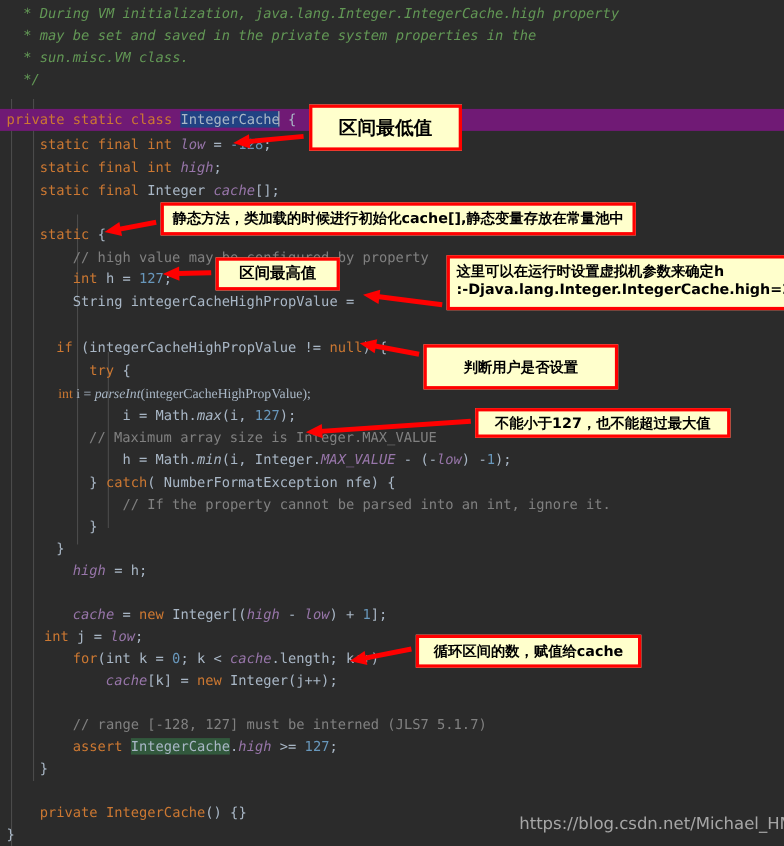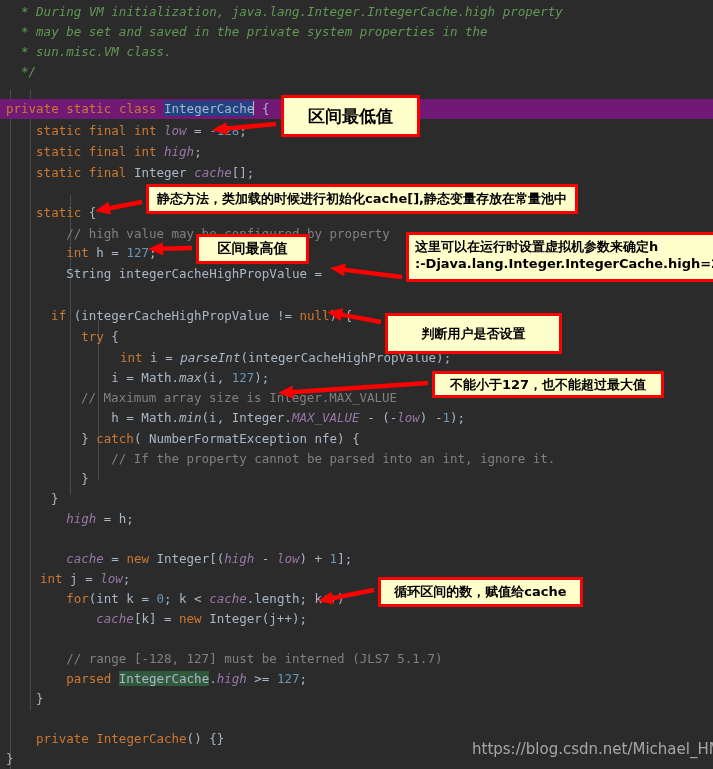--- a/index.html
+++ b/index.html
@@ -72,35 +72,35 @@
     <div class="line cur-line" style="top: 99px;"><span class="txt" style="padding-left: 6px;"><span class="kw">private static class </span><span class="sel">IntegerCache</span><span class="caret"></span><span class="plain"> {</span></span></div>
     <div class="line" style="top: 121px;"><span class="txt" style="padding-left: 36.08px;"><span class="kw">static final int </span><span class="fld">low</span><span class="plain"> = </span><span class="num">-128</span><span class="plain">;</span></span></div>
     <div class="line" style="top: 142px;"><span class="txt" style="padding-left: 36.08px;"><span class="kw">static final int </span><span class="fld">high</span><span class="plain">;</span></span></div>
     <div class="line" style="top: 163px;"><span class="txt" style="padding-left: 36.08px;"><span class="kw">static final </span><span class="cls">Integer </span><span class="fld">cache</span><span class="plain">[];</span></span></div>
     <div class="line" style="top: 203px;"><span class="txt" style="padding-left: 36.08px;"><span class="kw">static</span><span class="plain"> {</span></span></div>
     <div class="line" style="top: 224px;"><span class="txt" style="padding-left: 66.16px;"><span class="cmt">// high value may be configured by property</span></span></div>
     <div class="line" style="top: 243px;"><span class="txt" style="padding-left: 66.16px;"><span class="kw">int</span><span class="plain"> h = </span><span class="num">127</span><span class="plain">;</span></span></div>
     <div class="line" style="top: 264px;"><span class="txt" style="padding-left: 66.16px;"><span class="cls">String</span><span class="plain"> integerCacheHighPropValue =</span></span></div>
     <div class="line" style="top: 306px;"><span class="txt" style="padding-left: 51.12px;"><span class="kw">if</span><span class="plain"> (integerCacheHighPropValue != </span><span class="kw">null</span><span class="plain">) {</span></span></div>
     <div class="line" style="top: 327px;"><span class="txt" style="padding-left: 81.2px;"><span class="kw">try</span><span class="plain"> {</span></span></div>
-    <div class="line" style="top: 348px;"><span class="txt" style="padding-left: 120px;"><span class="kw">int</span><span class="plain"> i = </span><span class="mth">parseInt</span><span class="plain">(integerCacheHighPropValue);</span></span></div>
+    <div class="line" style="top: 348px;"><span class="txt" style="padding-left: 53px; font-family: Liberation Serif, serif;"><span class="kw">int</span><span class="plain"> i = </span><span class="mth">parseInt</span><span class="plain">(integerCacheHighPropValue);</span></span></div>
     <div class="line" style="top: 368px;"><span class="txt" style="padding-left: 111.28px;"><span class="plain">i = Math.</span><span class="mth">max</span><span class="plain">(i, </span><span class="num">127</span><span class="plain">);</span></span></div>
     <div class="line" style="top: 388px;"><span class="txt" style="padding-left: 81px;"><span class="cmt">// Maximum array size is Integer.MAX_VALUE</span></span></div>
     <div class="line" style="top: 408px;"><span class="txt" style="padding-left: 111.28px;"><span class="plain">h = Math.</span><span class="mth">min</span><span class="plain">(i, Integer.</span><span class="sfld">MAX_VALUE</span><span class="plain"> - (-</span><span class="fld">low</span><span class="plain">) -</span><span class="num">1</span><span class="plain">);</span></span></div>
     <div class="line" style="top: 429px;"><span class="txt" style="padding-left: 81.2px;"><span class="plain">} </span><span class="kw">catch</span><span class="plain">( NumberFormatException nfe) {</span></span></div>
     <div class="line" style="top: 449px;"><span class="txt" style="padding-left: 111.28px;"><span class="cmt">// If the property cannot be parsed into an int, ignore it.</span></span></div>
     <div class="line" style="top: 469px;"><span class="txt" style="padding-left: 81.2px;"><span class="plain">}</span></span></div>
     <div class="line" style="top: 489px;"><span class="txt" style="padding-left: 51.12px;"><span class="plain">}</span></span></div>
     <div class="line" style="top: 509px;"><span class="txt" style="padding-left: 66.16px;"><span class="fld">high</span><span class="plain"> = h;</span></span></div>
     <div class="line" style="top: 549px;"><span class="txt" style="padding-left: 66.16px;"><span class="fld">cache</span><span class="plain"> = </span><span class="kw">new</span><span class="plain"> Integer[(</span><span class="fld">high</span><span class="plain"> - </span><span class="fld">low</span><span class="plain">) + </span><span class="num">1</span><span class="plain">];</span></span></div>
     <div class="line" style="top: 569px;"><span class="txt" style="padding-left: 40px;"><span class="kw">int</span><span class="plain"> j = </span><span class="fld">low</span><span class="plain">;</span></span></div>
     <div class="line" style="top: 589px;"><span class="txt" style="padding-left: 66.16px;"><span class="kw">for</span><span class="plain">(int k = </span><span class="num">0</span><span class="plain">; k &lt; </span><span class="fld">cache</span><span class="plain">.length; k++)</span></span></div>
     <div class="line" style="top: 609px;"><span class="txt" style="padding-left: 96.24px;"><span class="fld">cache</span><span class="plain">[k] = </span><span class="kw">new</span><span class="plain"> Integer(j++);</span></span></div>
     <div class="line" style="top: 649px;"><span class="txt" style="padding-left: 66.16px;"><span class="cmt">// range [-128, 127] must be interned (JLS7 5.1.7)</span></span></div>
-    <div class="line" style="top: 669px;"><span class="txt" style="padding-left: 66.16px;"><span class="kw">parsed</span><span class="plain"> </span><span class="occ">IntegerCache</span><span class="plain">.</span><span class="fld">high</span><span class="plain"> &gt;= </span><span class="num">127</span><span class="plain">;</span></span></div>
+    <div class="line" style="top: 669px;"><span class="txt" style="padding-left: 66.16px;"><span class="kw">assert</span><span class="plain"> </span><span class="occ">IntegerCache</span><span class="plain">.</span><span class="fld">high</span><span class="plain"> &gt;= </span><span class="num">127</span><span class="plain">;</span></span></div>
     <div class="line" style="top: 689px;"><span class="txt" style="padding-left: 36.08px;"><span class="plain">}</span></span></div>
     <div class="line" style="top: 729px;"><span class="txt" style="padding-left: 36.08px;"><span class="kw">private</span><span class="plain"> </span><span class="kw">IntegerCache</span><span class="plain">() {}</span></span></div>
     <div class="line" style="top: 749px;"><span class="txt" style="padding-left: 6px;"><span class="plain">}</span></span></div>
     <svg class="arrow" width="92" height="34" style="left: 198px; top: 110px;">
       <line x1="78" y1="14" x2="26.943244938770754" y2="18.78657078699024" stroke="#ff0000" stroke-width="4.5"></line>
       <polygon points="14,20 28.32779878438444,12.128266900218755 29.541227997394202,25.0715118389895" fill="#ff0000"></polygon>
     </svg>
     <div class="note" style="left: 281px; top: 95px; width: 139px; height: 42px; font-size: 17px;">
       <span class="l">区间最低值</span>
     </div>

